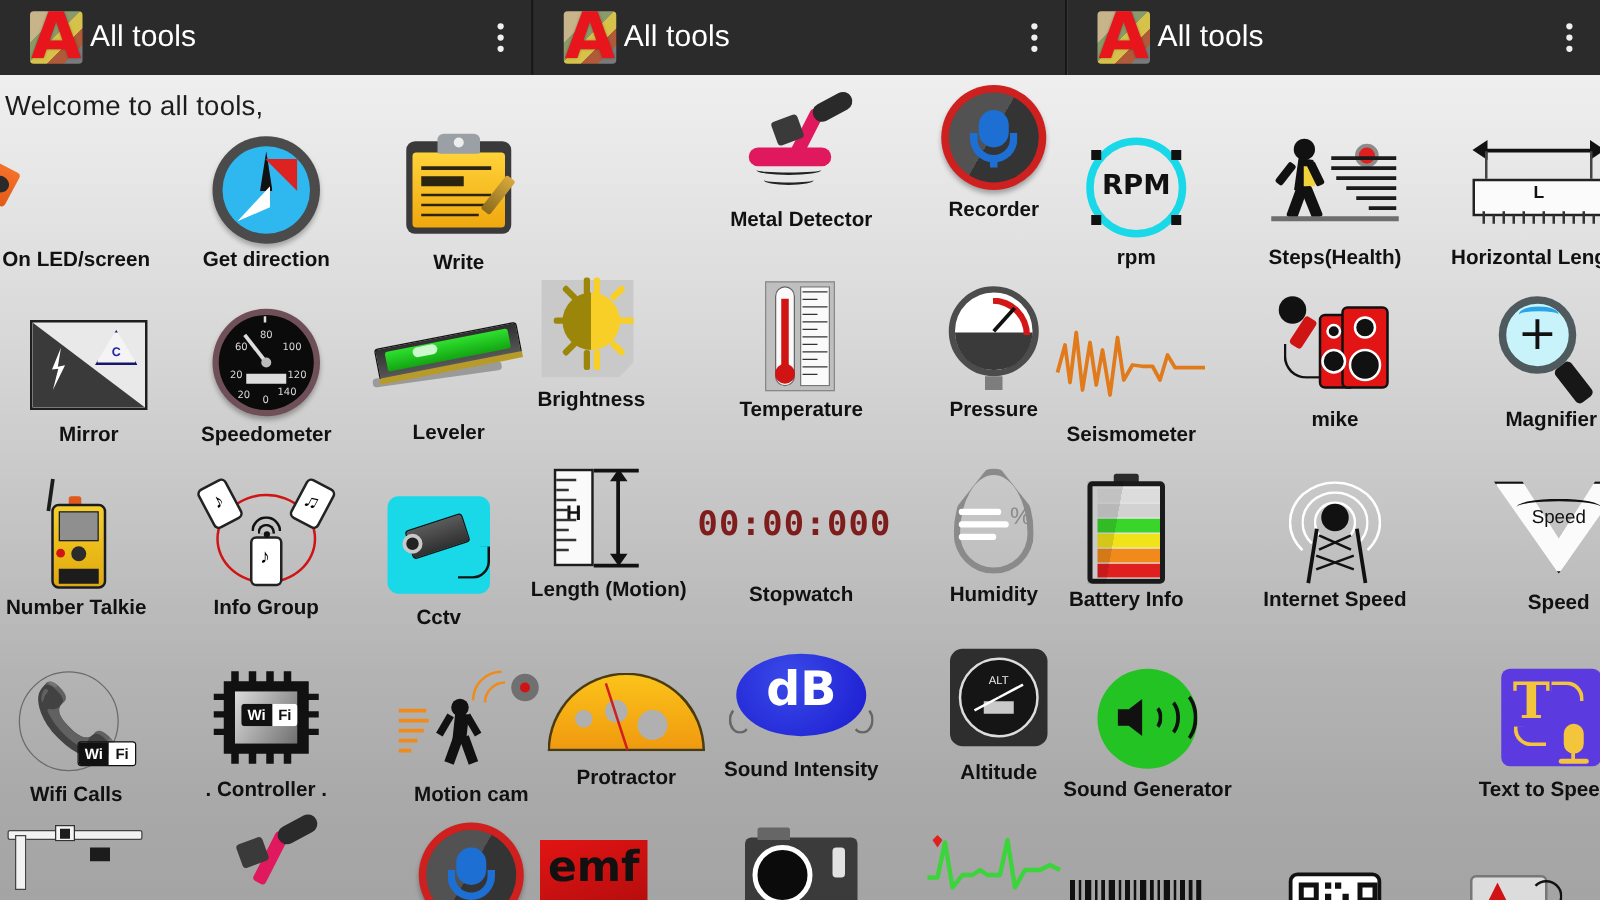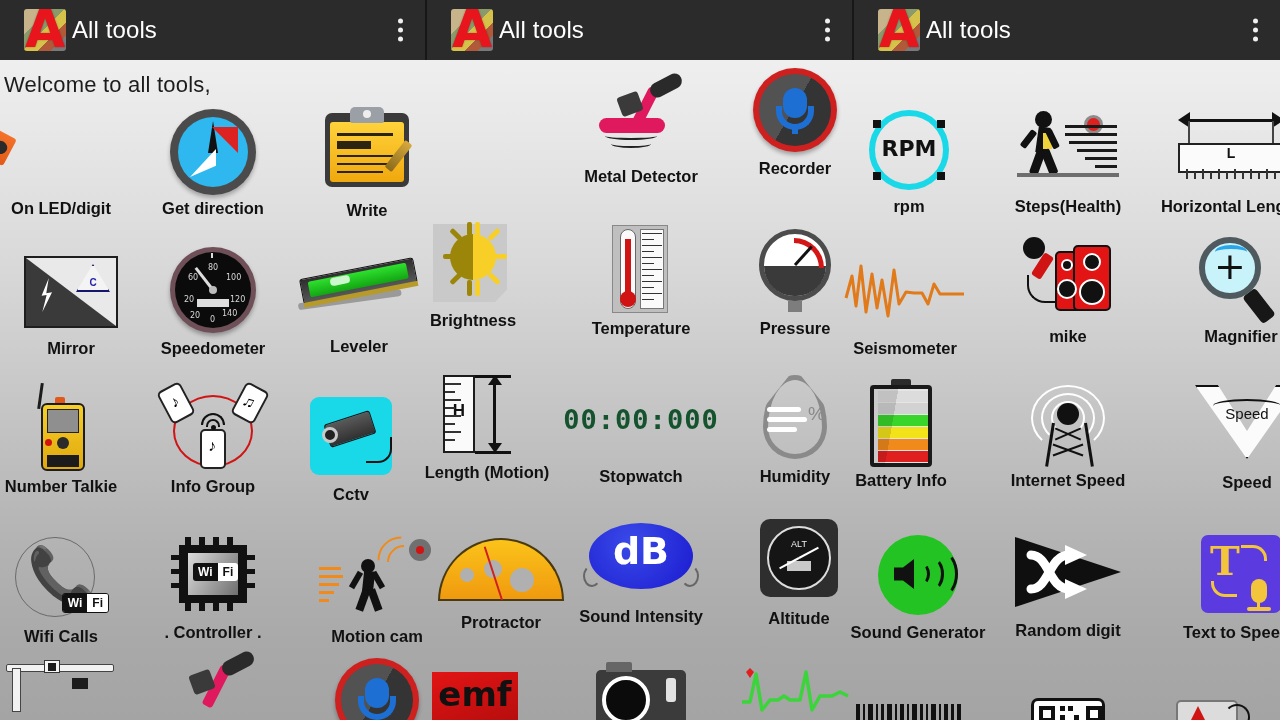--- a/index.html
+++ b/index.html
@@ -255,23 +255,23 @@
   .ic-hgt { left:50%; top:4px; transform:translateX(-50%); width:92px; height:84px; }
   .ic-hgt .rl { left:2px; top:2px; width:32px; height:78px; background:#fafafa; border:2px solid #1c1c1c; }
   .ic-hgt .H { left:2px; top:28px; width:32px; text-align:center; font-size:17px; font-weight:600; color:#111; }
   .ic-hgt .tk { left:4px; height:1.6px; background:#333; }
   .ic-hgt .top { left:34px; top:2px; width:36px; height:2.5px; background:#111; }
   .ic-hgt .bot { left:34px; top:78px; width:36px; height:2.5px; background:#111; }
   .ic-hgt .vr { left:52px; top:8px; width:2.5px; height:66px; background:#111; }
   .ic-hgt .ah { left:47px; width:0; height:0; border-left:7px solid transparent; border-right:7px solid transparent; }
 
   
-  .ic-sw { left:0; top:28px; width:100%; text-align:center;
+  .ic-sw { left:0; top:28px; width:100%; 
     font-family:"DejaVu Sans Mono", monospace; font-size:27px; font-weight:700;
-    color:#14532d; letter-spacing:1px; }
+    color:#7f1d1d; letter-spacing:1px; }
 
   
   .ic-hum { left:50%; top:0; transform:translateX(-50%); width:72px; height:90px; }
   .ic-hum .drop { left:4px; top:2px; width:64px; height:84px; border:5px solid #8a8a8a;
     border-radius:50% 50% 50% 50%/ 62% 62% 38% 38%; clip-path:polygon(50% -8%,100% 40%,100% 100%,0 100%,0 40%); }
   .ic-hum .wv { left:8px; height:5px; background:#fff; border-radius:3px; }
   .ic-hum .pc { right:6px; top:30px; font-size:19px; color:#8a8a8a; }
 
   
   .ic-batt { left:50%; top:2px; transform:translateX(-50%); width:62px; height:88px; }
@@ -420,21 +420,21 @@
   <div class="grid">
 
     <div class="cell" style="left:-22px; top:40px; height:120px;">
       <div class="art">
         <div class="ic-flash">
 
           <div class="c body"></div>
             <div class="c sw"></div>
         </div>
       </div>
-      <div class="lbl">On LED/digit</div>
+      <div class="lbl">On LED/screen</div>
     </div>
 
     <div class="cell" style="left:130px; top:36px; height:124px;">
       <div class="art">
         <div class="ic-compass c">
           <div class="c face"></div>
           <div class="c nW"></div>
           <div class="c needleR"></div>
           <div class="c needleW"></div>
         </div>
@@ -941,34 +941,20 @@
         <div class="ic-sgen c">
           <div class="c sp"></div>
           <div class="c arc" style="left:36px;top:28px;width:16px;height:22px"></div>
           <div class="c arc" style="left:42px;top:22px;width:24px;height:34px"></div>
           <div class="c arc" style="left:48px;top:16px;width:32px;height:46px"></div>
         </div>
       </div>
       <div class="lbl">Sound Generator</div>
     </div>
 
-    <div class="cell" style="left:985px; top:462px; height:120px;">
-      <div class="art">
-        <div class="ic-rand c">
-          <div class="c tri"></div>
-          <svg class="ar" width="106" height="70" viewBox="0 0 106 70">
-            <path d="M16 18 C34 18, 34 52, 54 52" stroke="#fff" stroke-width="9" fill="none" stroke-linecap="round"></path>
-            <path d="M16 52 C34 52, 34 18, 54 18" stroke="#fff" stroke-width="9" fill="none" stroke-linecap="round"></path>
-            <polygon points="50,8 72,18 50,28" fill="#fff"></polygon>
-            <polygon points="50,42 72,52 50,62" fill="#fff"></polygon>
-          </svg>
-        </div>
-      </div>
-      <div class="lbl">Random digit</div>
-    </div>
 
     <div class="cell" style="left:1158px; top:462px; height:122px;">
       <div class="art">
         <div class="ic-tts c">
           <div class="c T">T</div>
           <div class="c mic"></div>
             <div class="c mst"></div>
             <div class="c mbase"></div>
           <div class="c" style="left:40px;top:10px;width:26px;height:16px;border:3px solid #f2c53d;border-left:none;border-bottom:none;border-radius:0 14px 0 0"></div>
           <div class="c" style="left:10px;bottom:16px;width:26px;height:16px;border:3px solid #f2c53d;border-right:none;border-top:none;border-radius:0 0 0 14px"></div>

